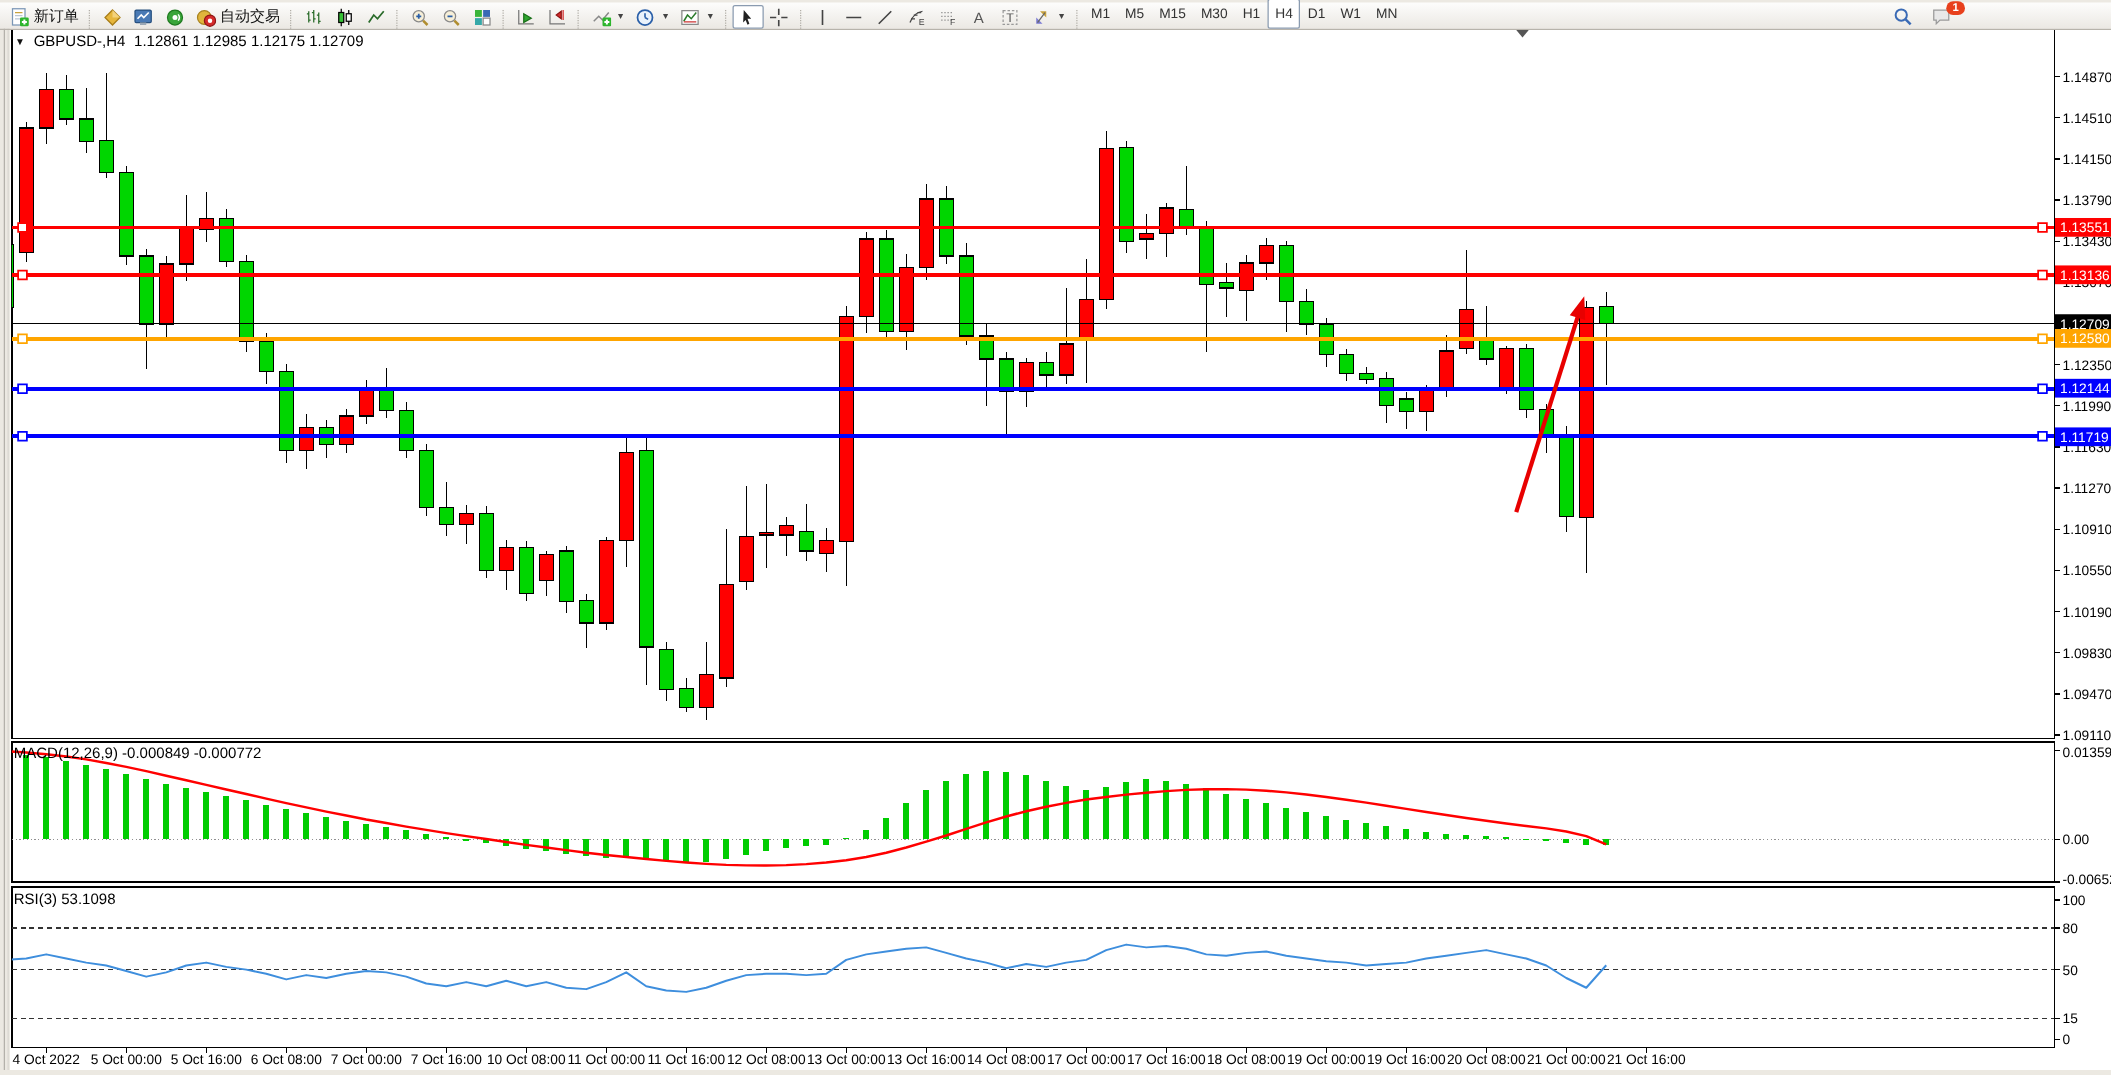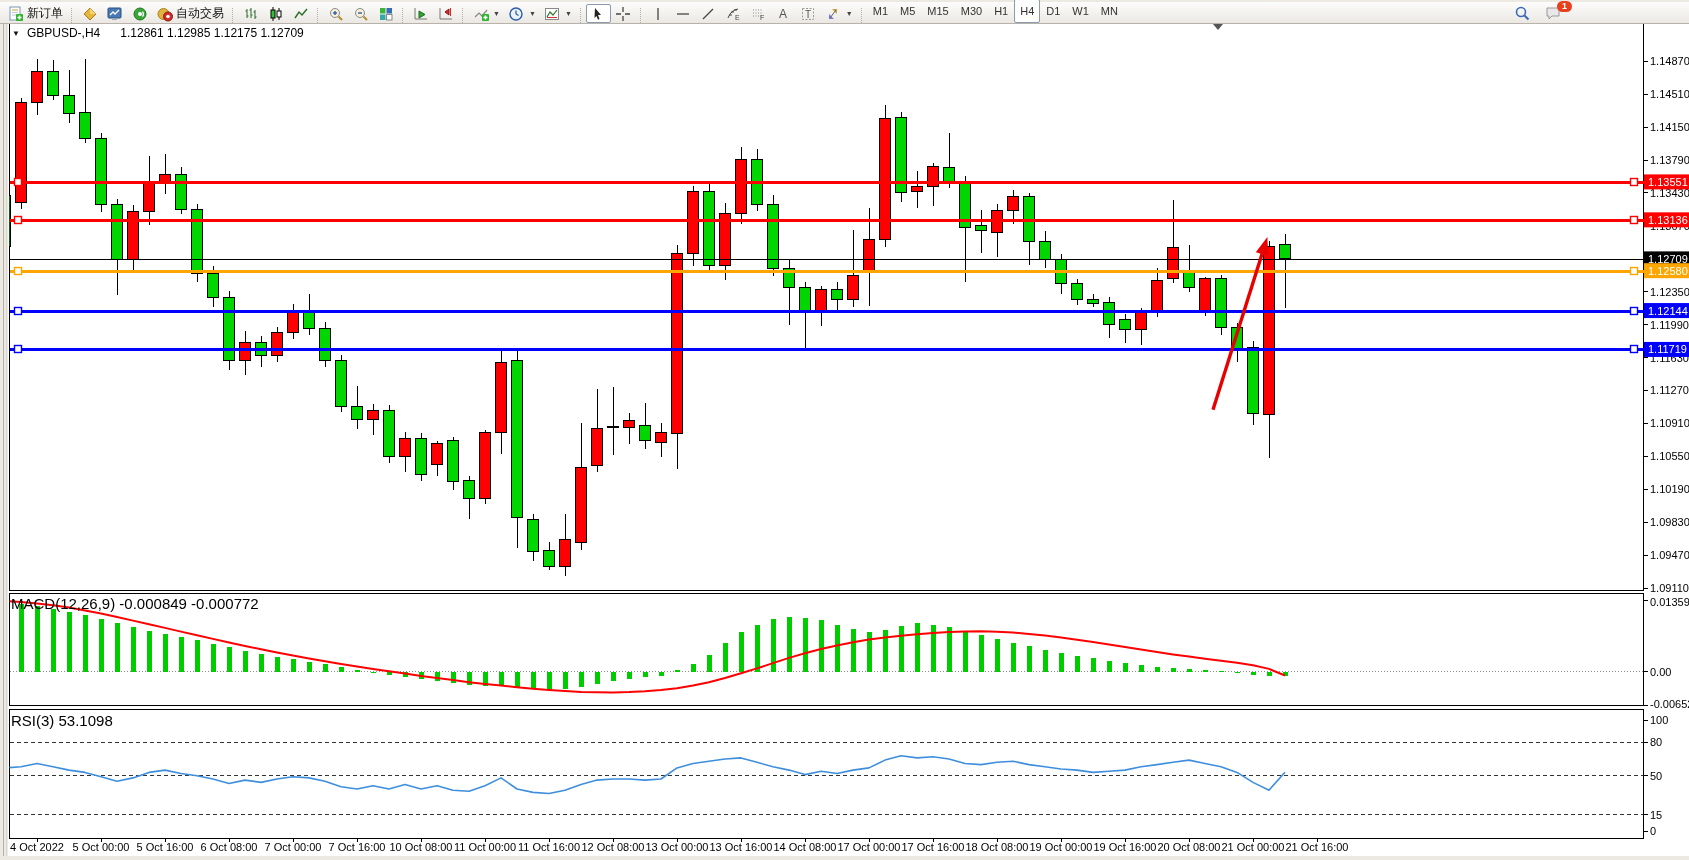--- a/index.html
+++ b/index.html
@@ -12,22 +12,22 @@
   .sep{width:1px;height:15px;border-left:1px dotted #b2afa8;margin:0 4px}
   .caret{font-size:7px;color:#444;margin-left:1px}
   .tf{font-size:11px;padding:11px 5px;color:#333}
   .icon{display:inline-flex;width:17px;height:17px;align-items:center;justify-content:center}
   .spacer{flex:1}
   .chat-wrap{position:relative}
   .badge{position:absolute;top:-4px;right:-7px;background:#e8401c;color:#fff;border-radius:8px;
     font-size:9px;line-height:11px;min-width:11px;text-align:center;padding:0 2px;font-weight:bold}
   .chart-title{position:absolute;left:12px;top:26px;font-size:12px;color:#000;z-index:4;display:flex;align-items:center}
   .chart-title .tri{font-size:8px;margin-right:7px;color:#111}
-  .chart-title .ohlc{margin-left:20px}
-  .pane-label{position:absolute;font-size:15px;color:#000;z-index:4}
+  .chart-title .ohlc{margin-left:7px}
+  .pane-label{position:absolute;font-size:12px;color:#000;z-index:4}
   #macd-label{left:11px;top:595px}
   #rsi-label{left:11px;top:712px}
   #chart-svg{position:absolute;left:0;top:0;z-index:1}
   svg text{font-family:"Liberation Sans",sans-serif}
 </style>
 </head>
 <body>
 
 <div class="toolbar">
   <button class="tbtn">

